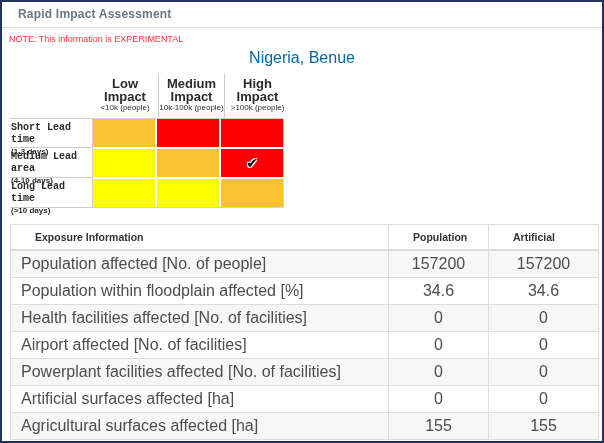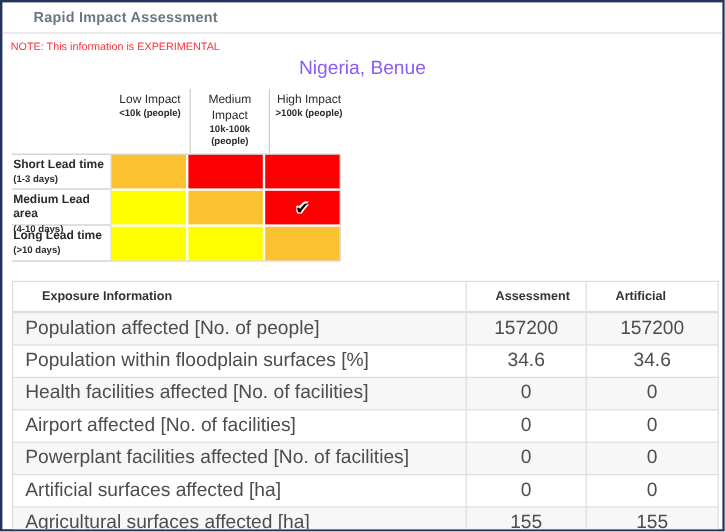--- a/index.html
+++ b/index.html
@@ -10,61 +10,61 @@
     overflow: hidden;
   }
   .page {
     width: 604px; height: 443px;
     border: 2px solid #24335C;
     background: #fff;
     overflow: hidden;
   }
   
   .header-bar {
-    padding: 5px 8px 6px 26px;
+    padding: 5px 8px 6px 16px;
     border-bottom: 1px solid #ddd;
   }
   .app-title {
     font-size: 12px;
     font-weight: bold;
     color: #6b7682;
     letter-spacing: .2px;
   }
   .note {
     margin: 6px 0 0 7px;
     font-size: 9px;
     color: #f8333c;
   }
   .region-heading {
     margin-top: 5px;
     text-align: center;
     font-size: 16px;
-    color: #8b5cf6;
+    color: #0369a1;
   }
   
   .matrix { margin: 7px 0 0 8px; width: 280px; }
   .m-header-row { display: flex; }
   .m-corner { width: 82px; }
   .m-colhead {
     width: 66px;
     text-align: center;
     padding: 3px 0 5px;
   }
   .m-colhead.sep { border-left: 1px solid #ccc; }
-  .m-collabel { font-size: 10px; font-weight: normal; color: #2b2b2b; line-height: 13px; }
-  .m-colsub   { font-size: 8px;   font-weight: bold; color: #2b2b2b; line-height: 10px; }
+  .m-collabel { font-size: 13px; font-weight: bold; color: #2b2b2b; line-height: 13px; }
+  .m-colsub   { font-size: 8px;   font-weight: normal; color: #2b2b2b; line-height: 10px; }
   .m-body { display: flex; }
   .m-labels { width: 82px; }
   .m-rowlabel {
     height: 30px;
     border-bottom: 1px solid #ccc;
     padding: 3px 2px 0 1px;
   }
   .m-rowlabel.first { border-top: 1px solid #ccc; }
-  .m-rlabel { font-size: 10px; font-weight: bold; color: #2b2b2b; line-height: 12px; }
+  .m-rlabel { font-size: 10px; font-weight: bold; color: #2b2b2b; line-height: 12px; font-family: Liberation Mono, monospace; }
   .m-rsub   { font-size: 8px;  font-weight: bold; color: #2b2b2b; line-height: 11px; }
   .color-grid {
     display: grid;
     grid-template-columns: repeat(3, 62px);
     grid-auto-rows: 28px;
     gap: 2px;
     border: 1px solid #d2d2d2;
     background: #fff;
     height: 90px;
   }
@@ -167,32 +167,32 @@
 
   <table class="exposure">
     <colgroup>
       <col class="c-label">
         <col class="c-prot">
         <col class="c-unprot">
     </colgroup>
     <thead>
       <tr>
         <th>Exposure Information</th>
-        <th>Assessment</th>
+        <th>Population</th>
         <th>Artificial</th>
       </tr>
     </thead>
     <tbody>
         <tr>
           <td class="lbl">Population affected [No. of people]</td>
           <td class="val">157200</td>
           <td class="val">157200</td>
         </tr>
         <tr>
-          <td class="lbl">Population within floodplain surfaces [%]</td>
+          <td class="lbl">Population within floodplain affected [%]</td>
           <td class="val">34.6</td>
           <td class="val">34.6</td>
         </tr>
         <tr>
           <td class="lbl">Health facilities affected [No. of facilities]</td>
           <td class="val">0</td>
           <td class="val">0</td>
         </tr>
         <tr>
           <td class="lbl">Airport affected [No. of facilities]</td>

